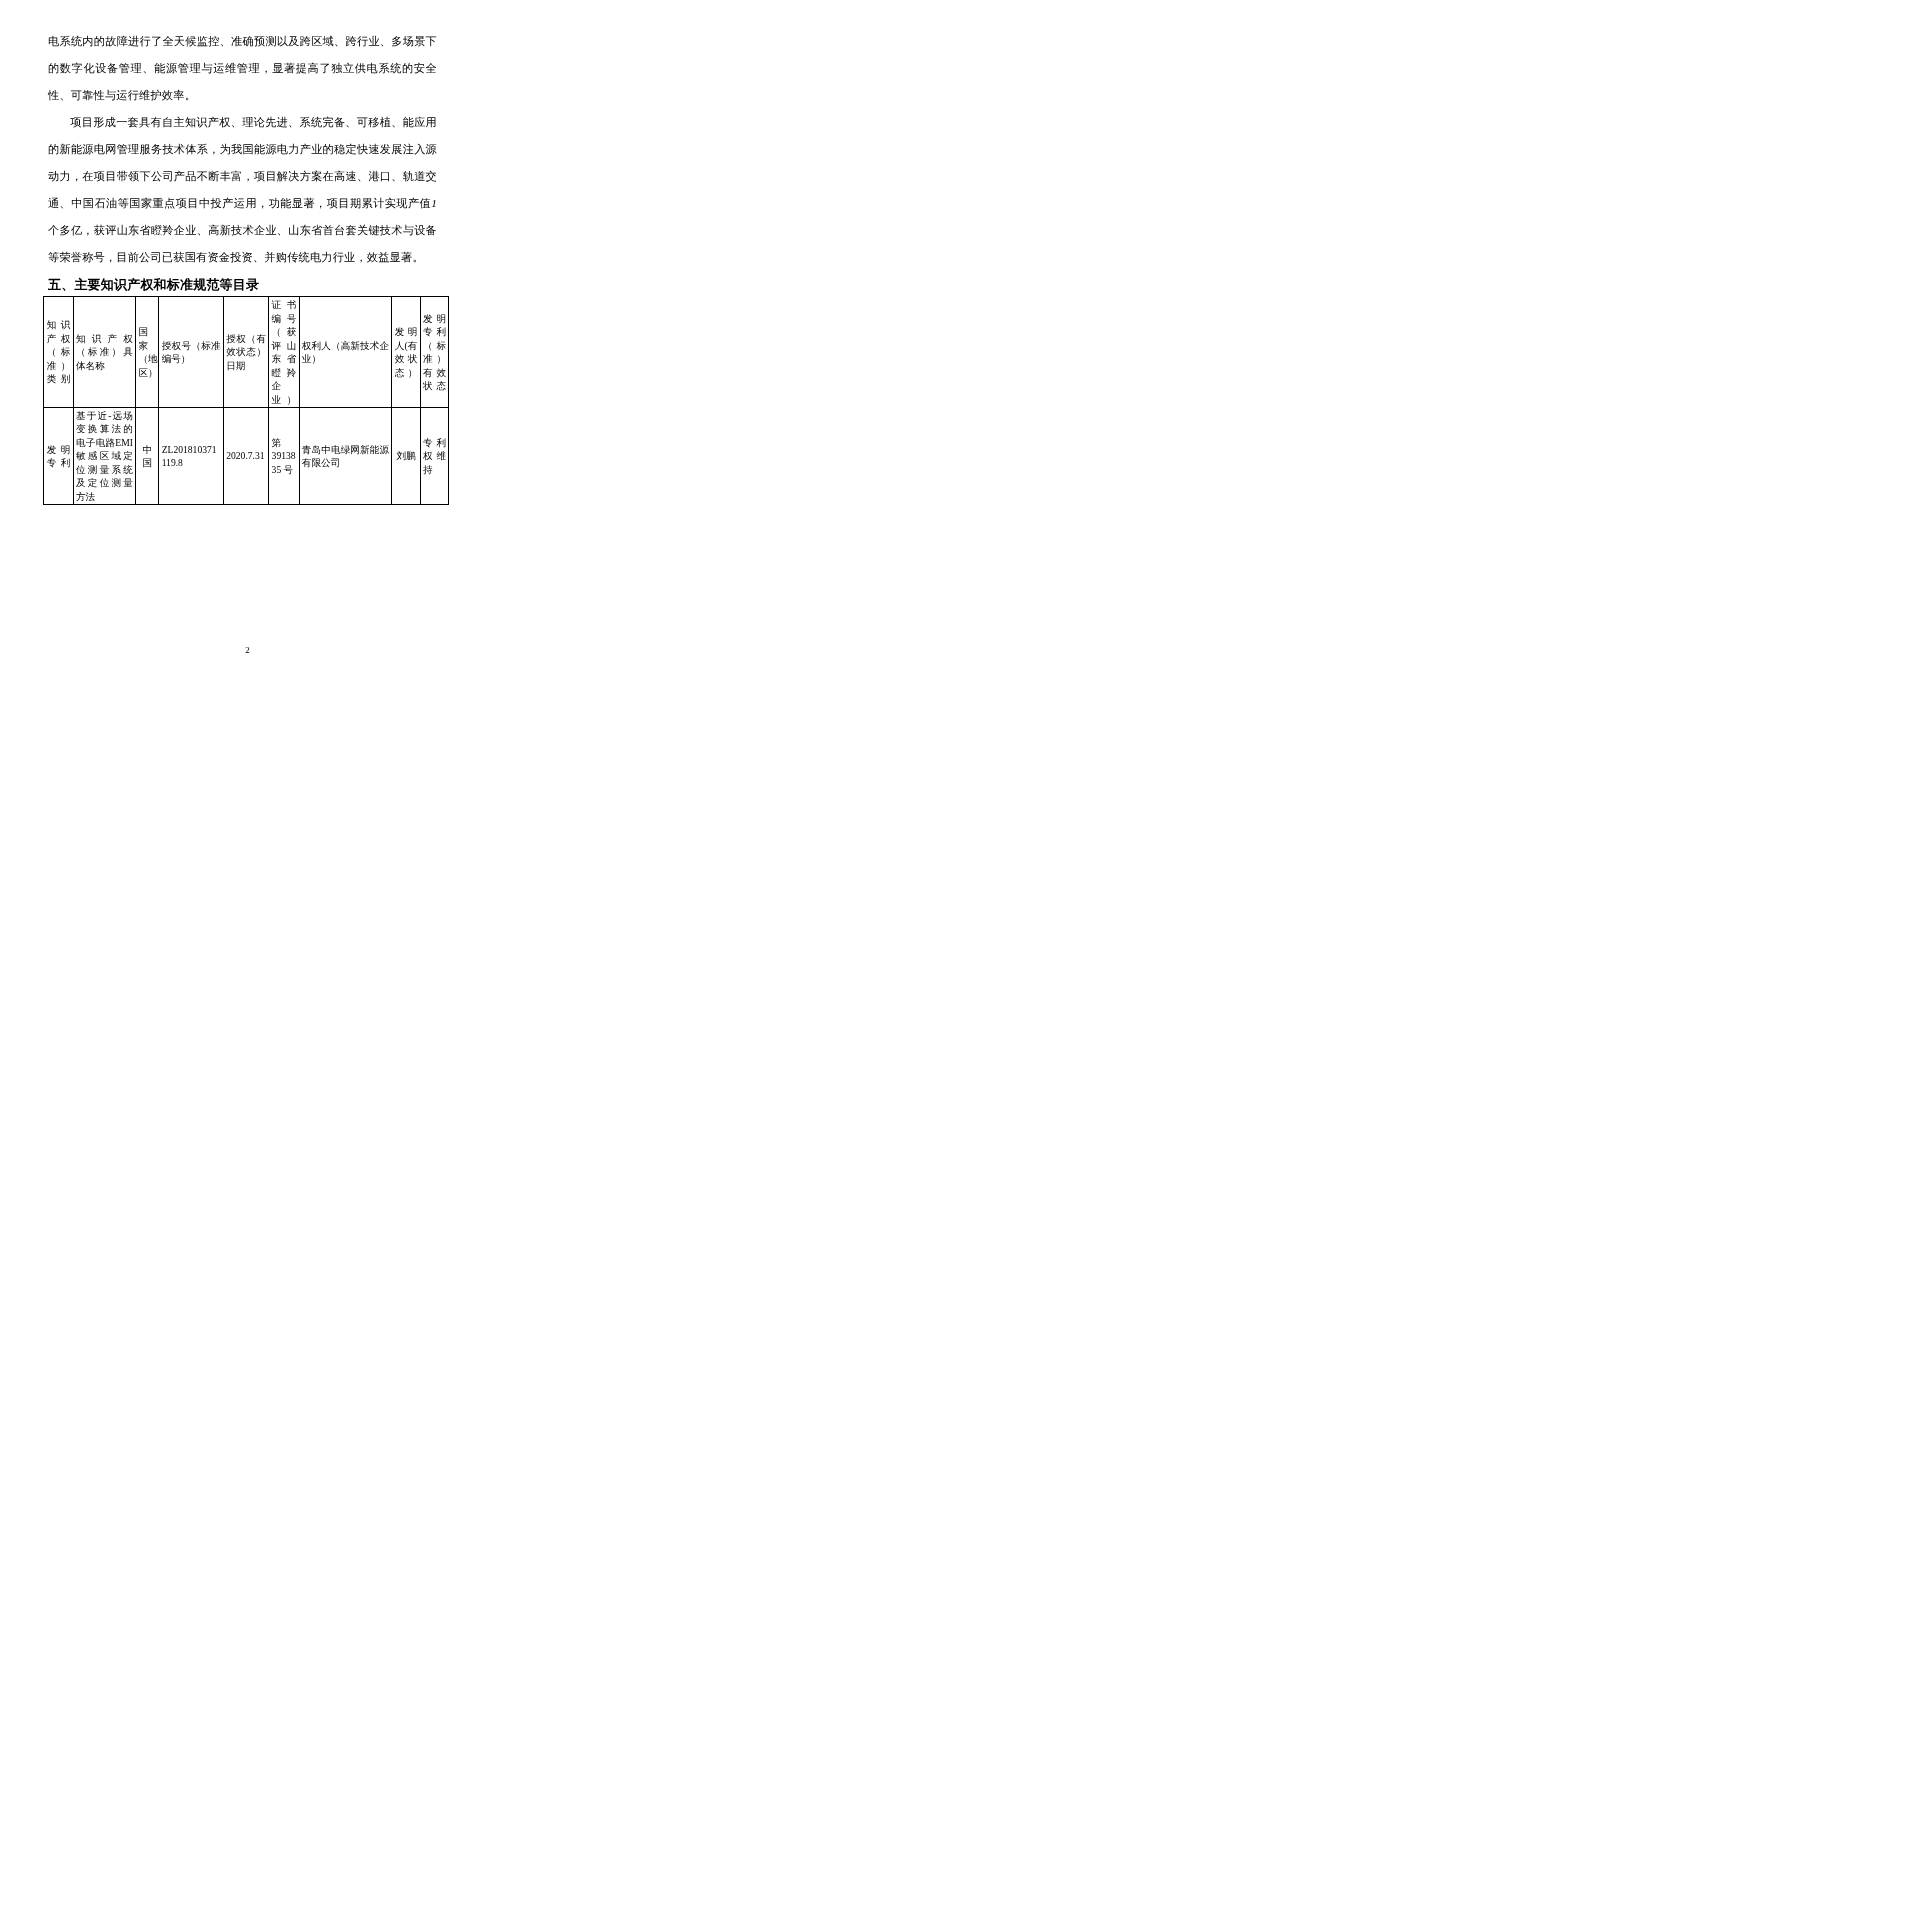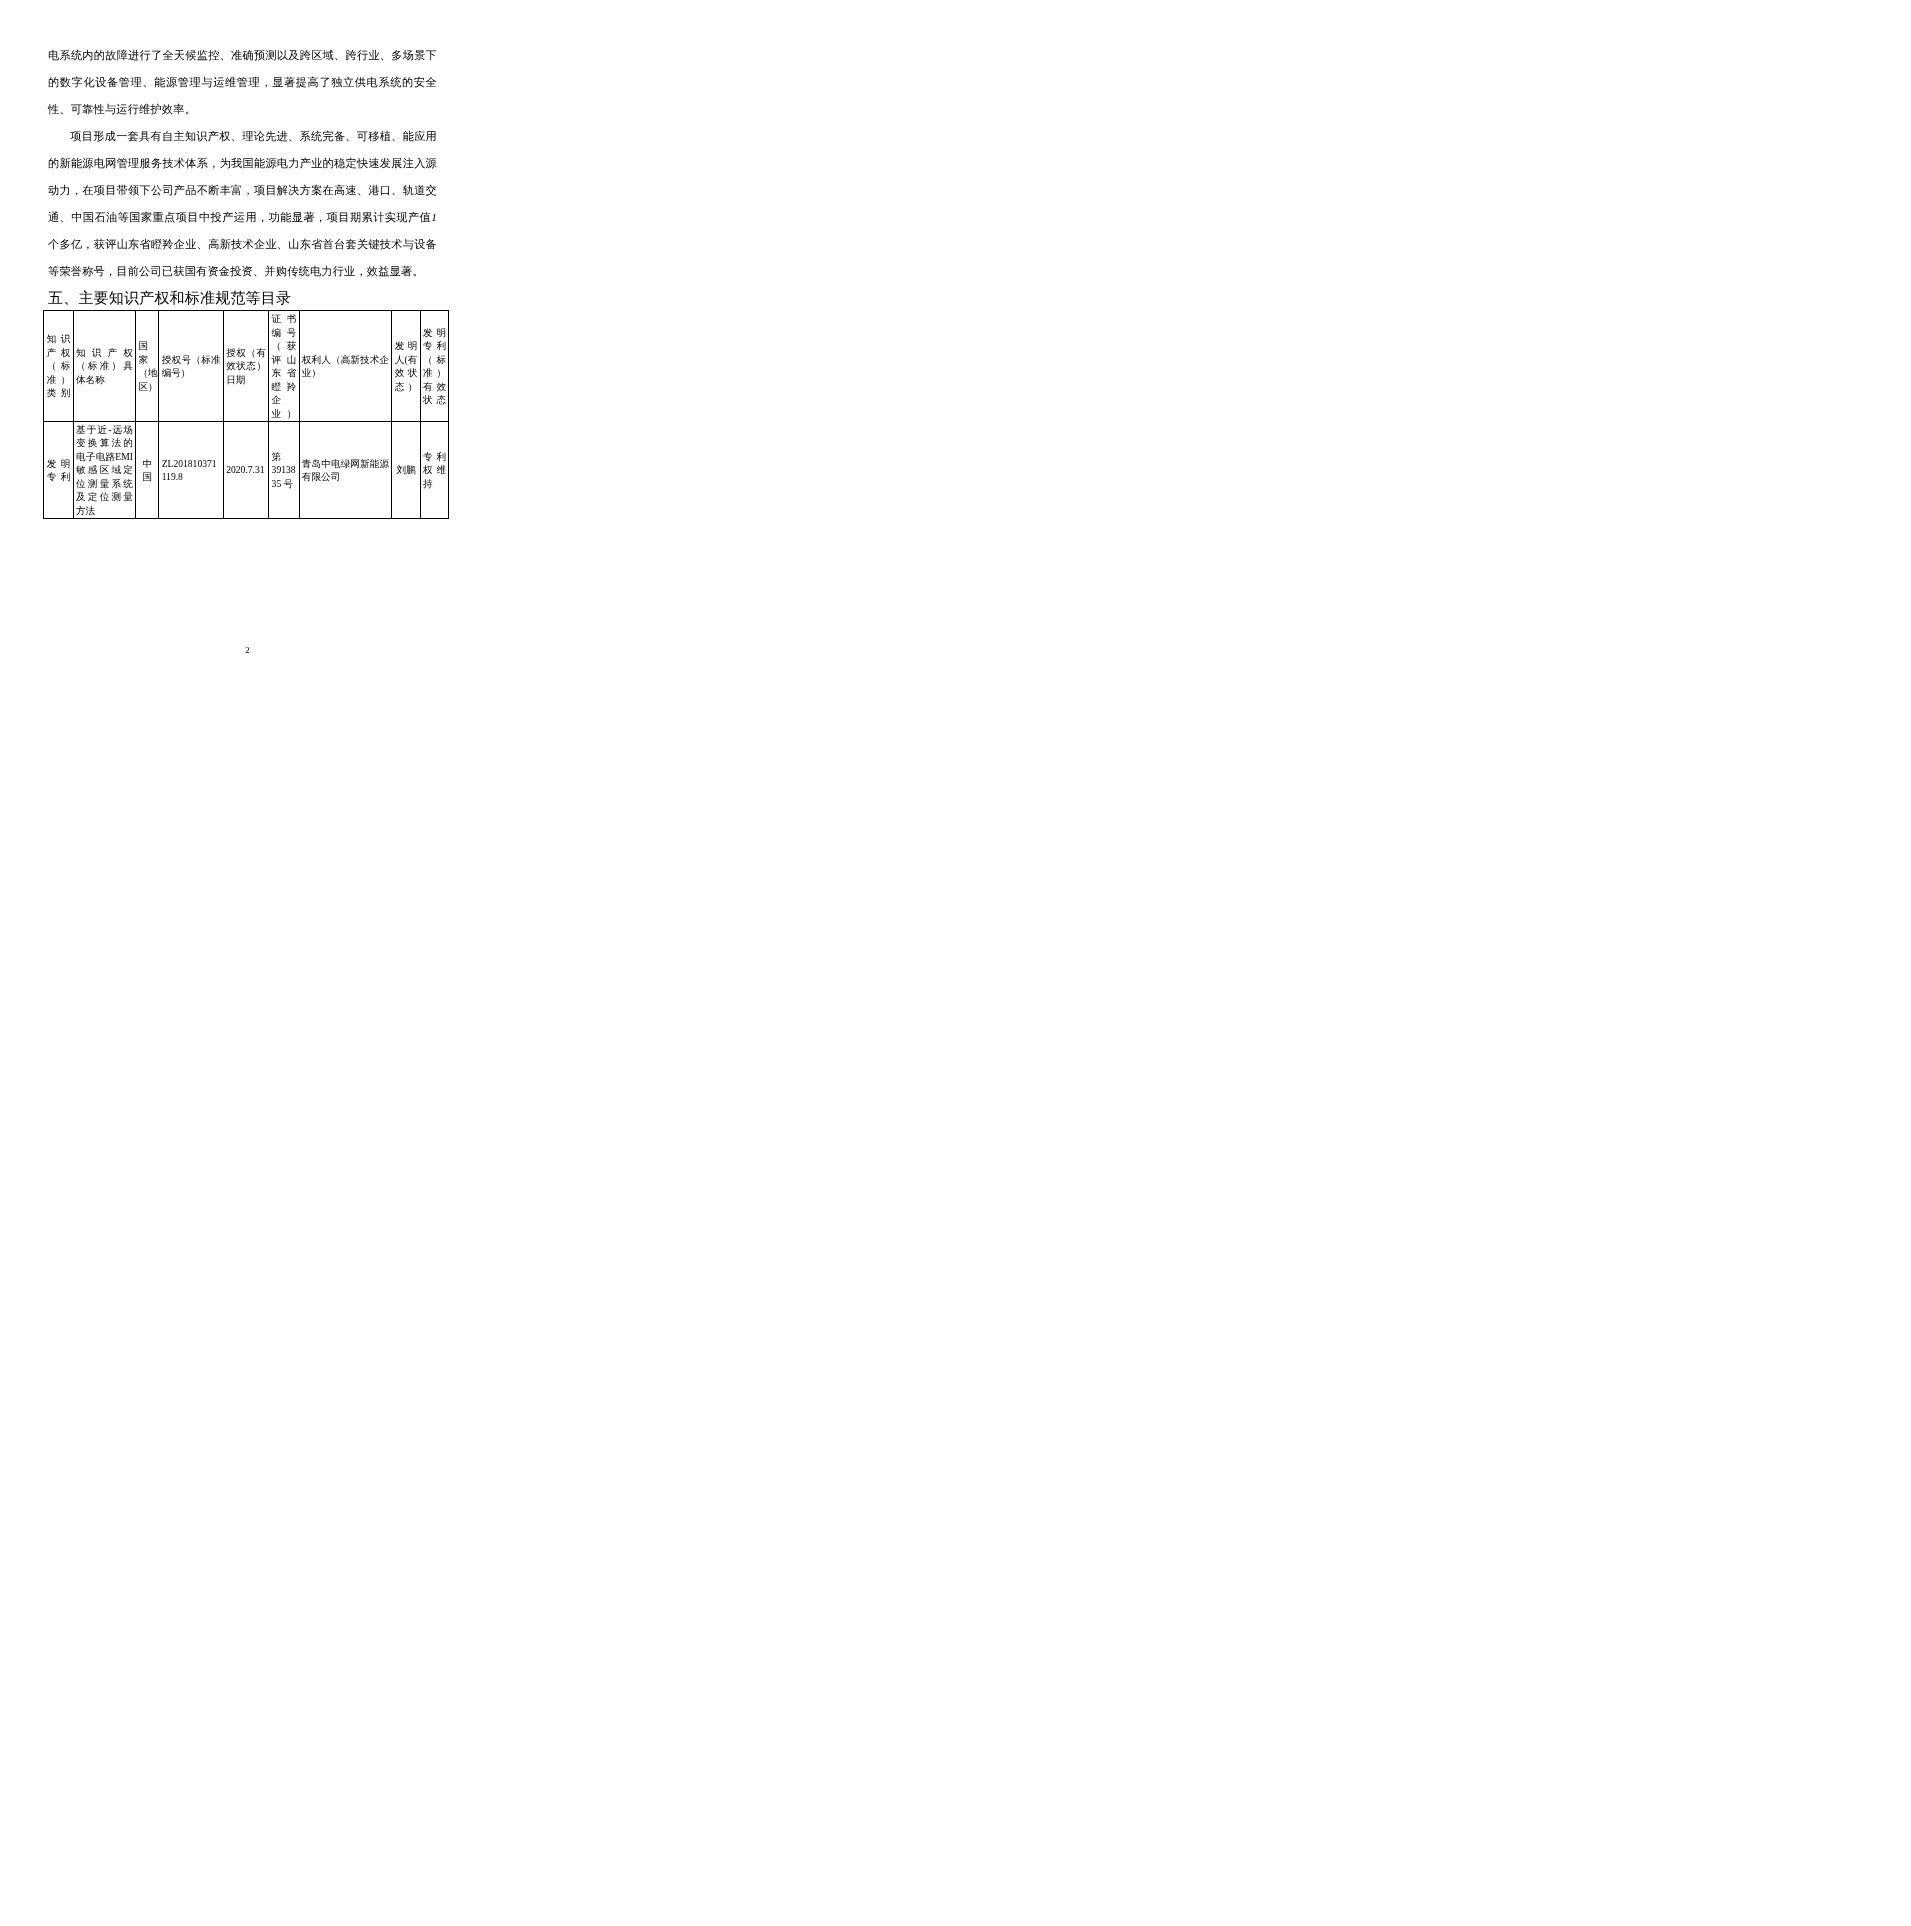--- a/index.html
+++ b/index.html
@@ -8,38 +8,38 @@
     width:478px;
     height:676px;
     background:#ffffff;
     color:#000;
     font-family:"Liberation Serif","DejaVu Serif",serif;
     overflow:hidden;
   }
   .content{
     margin:0 41px 0 48px;
     width:389px;
-    padding-top:42px;
+    padding-top:28px;
   }
   .para{
     margin:0;
     font-size:11.2px;
     line-height:27px;
     text-align:justify;
     text-justify:inter-ideograph;
     font-style:italic;
     font-style:oblique 6deg;
     letter-spacing:0.2px;
   }
   .para.indent{ text-indent:22.3px; }
   .section-heading{
     margin:5.4px 0 0 0;
-    font-size:15px;
+    font-size:13px;
     line-height:17.7px;
-    font-weight:normal;
+    font-weight:bold;
     font-style:italic;
     font-style:oblique 6deg;
     letter-spacing:0.2px;
   }
   .table-wrap{ margin-left:-4.6px; margin-top:2.3px; }
   table.ip{
     border-collapse:collapse;
     table-layout:fixed;
     width:406px;
     font-size:9.6px;

